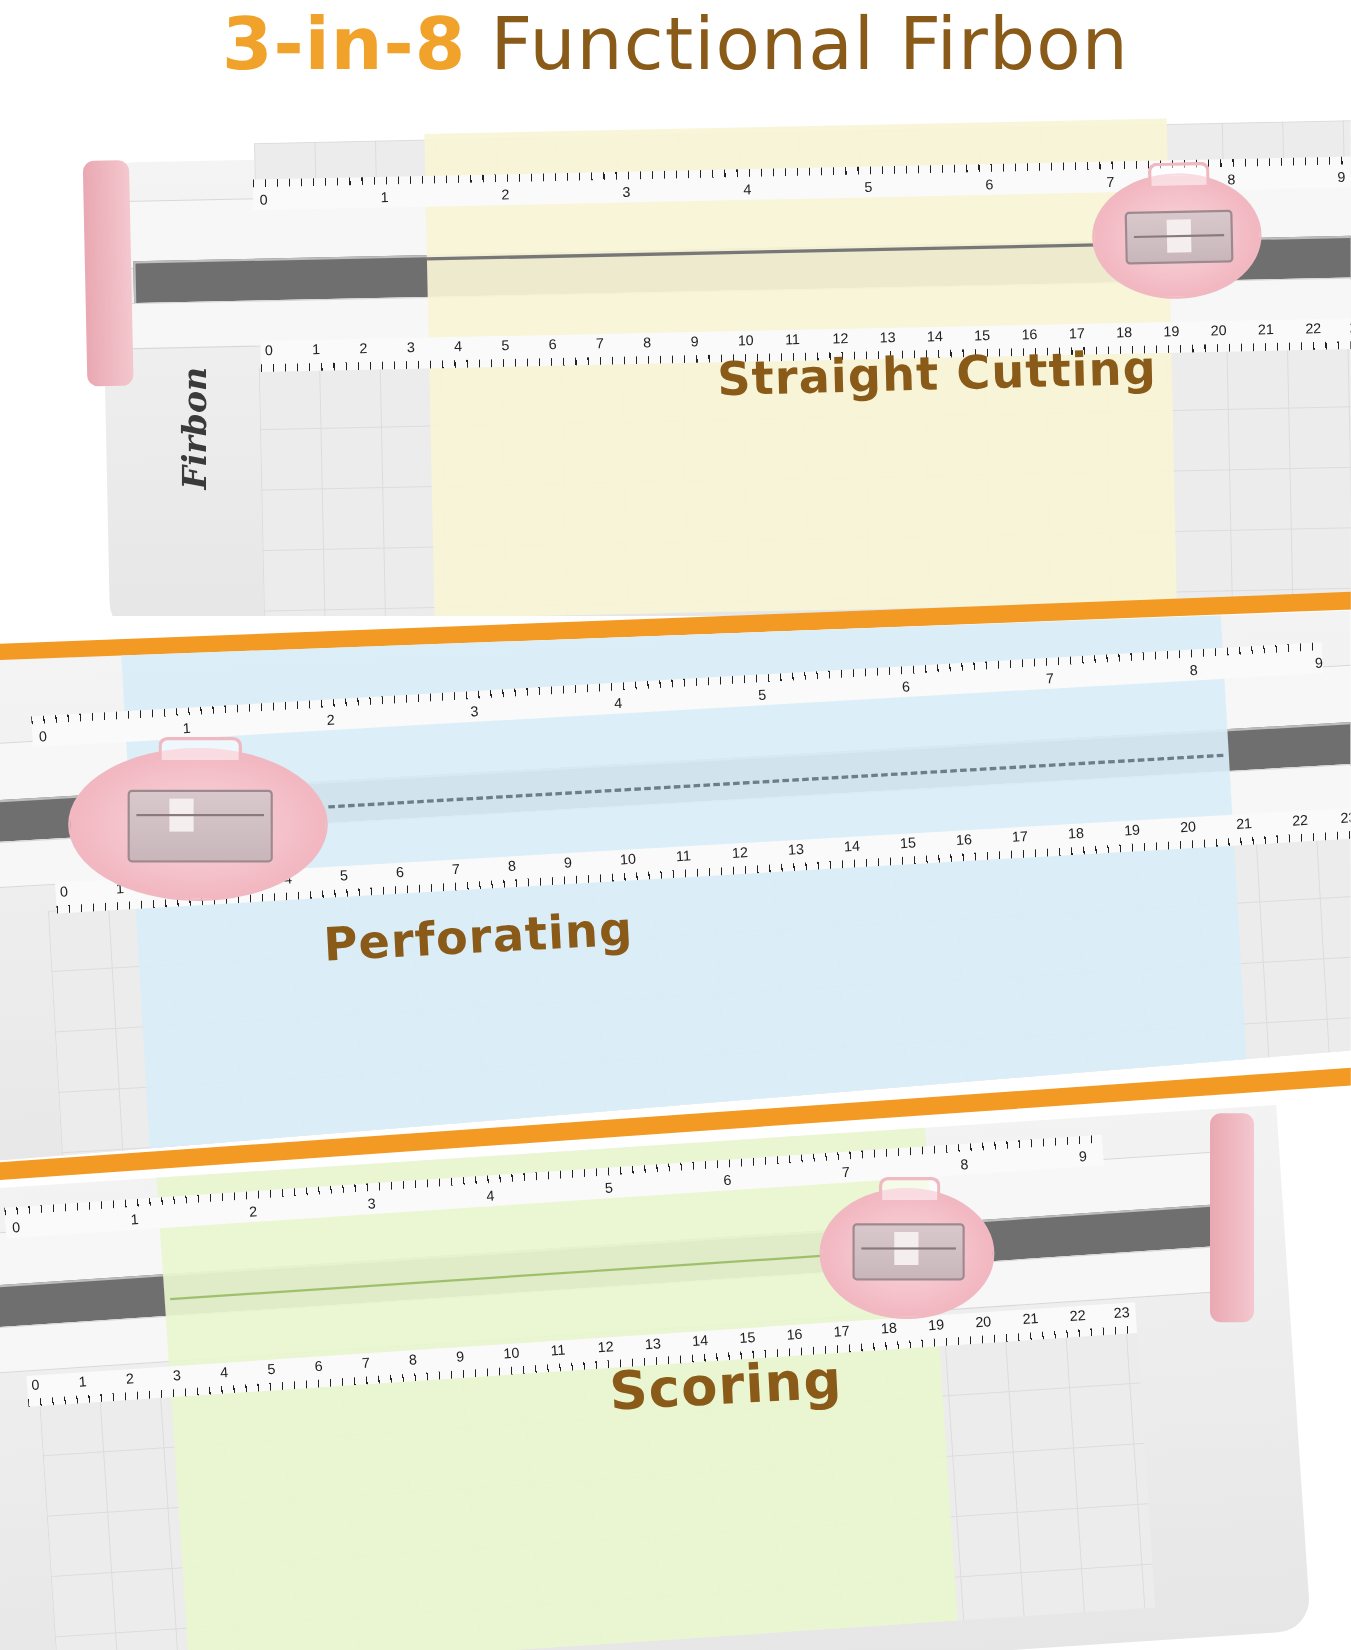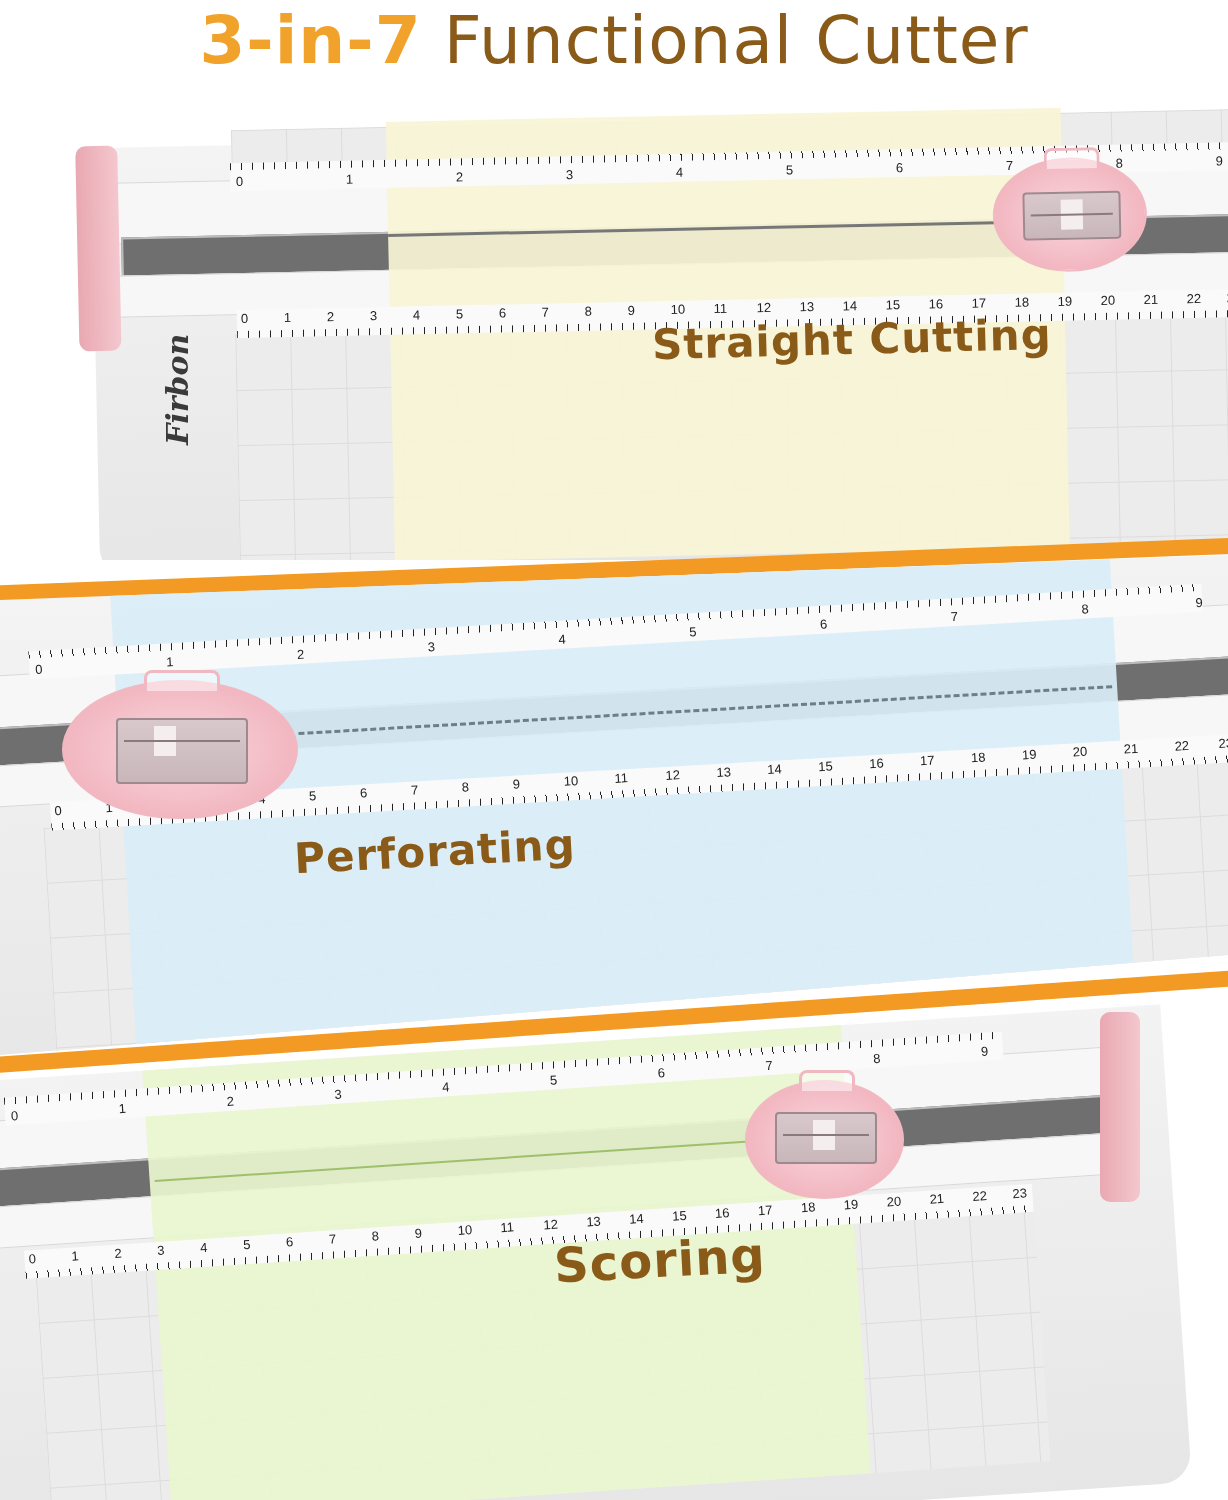--- a/index.html
+++ b/index.html
@@ -35,22 +35,22 @@
   .label { position:absolute; font-family:"DejaVu Sans", sans-serif; font-weight:bold; color:#8a5a18; font-size:42px; letter-spacing:1px; }
   .divider { position:absolute; left:-20px; width:1280px; height:16px; background:#f29a23; transform-origin:0 0; }
   .dash-line { position:absolute; height:0; border-top:3px dashed #6b7f8a; transform-origin:0 0; }
   .score-line { position:absolute; height:2px; background:#9ec06a; transform-origin:0 0; }
   .cut-line { position:absolute; height:3px; background:#777; transform-origin:0 0; }
 </style>
 </head>
 <body>
 
 <div class="title">
-  <span class="accent">3-in-7</span>
-  <span class="main">Functional Cutter</span>
+  <span class="accent">3-in-8</span>
+  <span class="main">Functional Firbon</span>
 </div>
 
 <div class="panel" style="top:90px;height:470px;">
   <div class="cutter" style="left:0;top:0;transform:rotate(-1.2deg);">
     <div class="body-shell" style="left:90px;top:60px;width:1200px;height:430px;"></div>
     <div class="base-grid" style="left:230px;top:250px;width:1000px;height:230px;"></div>
     <div class="base-grid" style="left:230px;top:45px;width:1000px;height:50px;"></div>
     <div class="rail" style="left:110px;top:95px;width:1130px;height:60px;"></div>
     <div class="track" style="left:118px;top:150px;width:1120px;height:36px;"></div>
     <div class="rail" style="left:110px;top:188px;width:1130px;height:40px;"></div>

